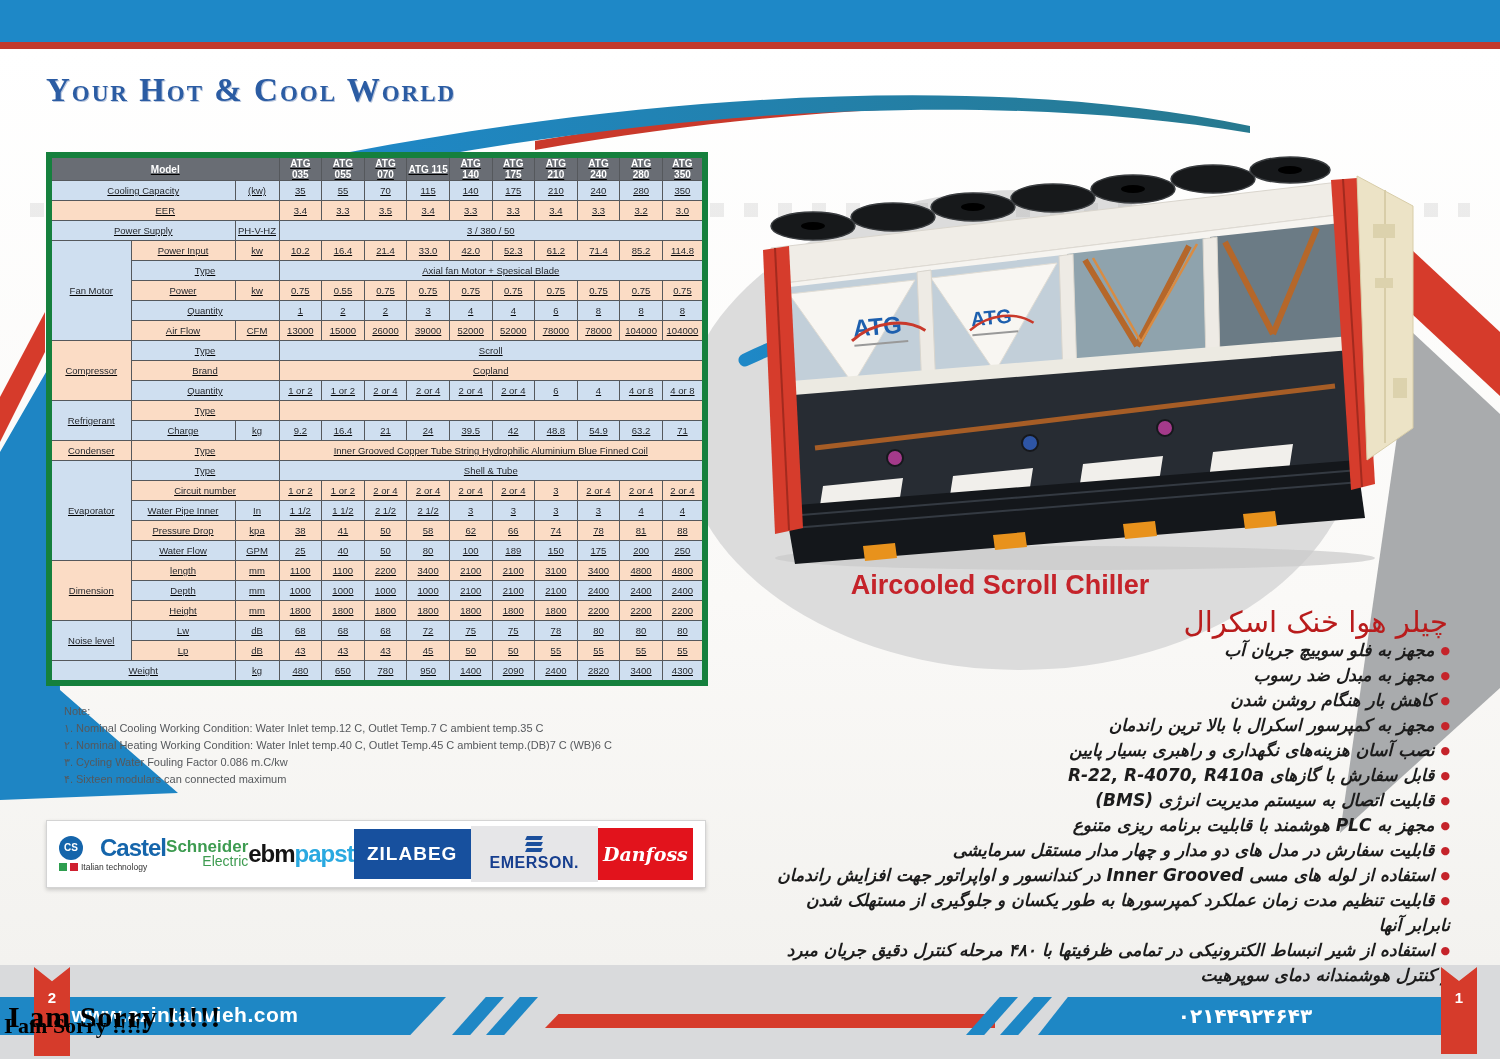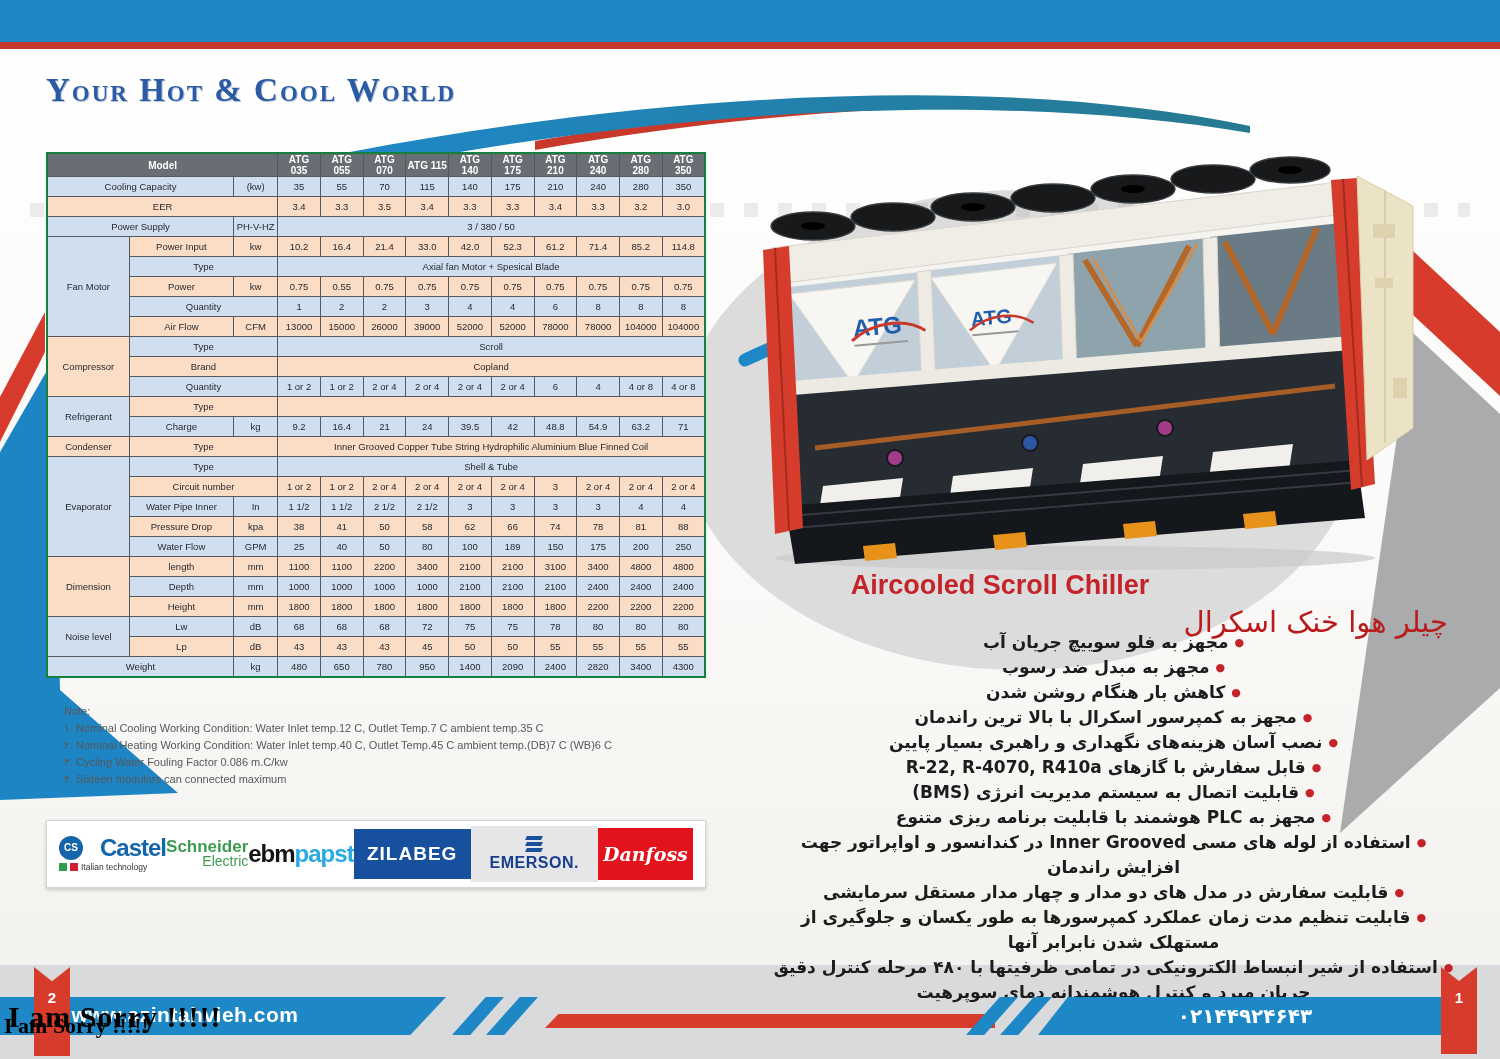--- a/index.html
+++ b/index.html
@@ -11,21 +11,21 @@
          background:linear-gradient(180deg,#ffffff 0%,#faf9f7 60%,#f3f2ef 100%);}
   .deco{position:absolute;left:0;top:0;width:1500px;height:1059px;z-index:2;pointer-events:none;}
   .ticks{position:absolute;left:30px;top:203px;width:1440px;height:14px;z-index:2;opacity:.16;
          background:repeating-linear-gradient(90deg,#8e8e8e 0 14px,transparent 14px 34px);}
   .tagline{position:absolute;left:46px;top:72px;z-index:4;margin:0;
            font-family:"Liberation Serif",serif;font-weight:bold;font-size:33px;
            color:#2b5ca3;letter-spacing:2px;text-shadow:1px 1px 0 #b9c6dd;font-variant:small-caps;}
   
   table.spec{position:absolute;left:46px;top:152px;width:660px;z-index:4;
              border-collapse:collapse;table-layout:fixed;background:#fff;
-             border:2px solid #15803d;}
+             border:6px solid #15803d;text-decoration:underline;}
   table.spec td,table.spec th{border:1px solid #55585c;font-size:9.5px;line-height:11px;
              height:19px;text-align:center;vertical-align:middle;color:#26292e;
              padding:0 1px;overflow:hidden;font-weight:normal;}
   table.spec th.hd{background:#696d74;color:#fff;font-weight:bold;height:22px;font-size:10px;}
   .t-b{background:#cfdff0;}
   .t-p{background:#fbdcc5;}
   
   .notes{position:absolute;left:64px;top:703px;z-index:4;color:#55585c;font-size:11px;line-height:17px;}
   
   .logos{position:absolute;left:46px;top:820px;width:660px;height:68px;z-index:4;background:#fff;
@@ -53,23 +53,23 @@
   .em-name{color:#173f8f;font-size:16px;font-weight:800;letter-spacing:.5px;}
   .lg-dan{width:96px;height:52px;background:#e2131c;color:#fff;display:flex;align-items:center;
           justify-content:center;font-family:"DejaVu Serif",serif;font-style:italic;
           font-weight:bold;font-size:19px;}
   
   .chiller{position:absolute;left:745px;top:128px;width:690px;height:445px;z-index:3;}
   .title-en{position:absolute;left:830px;top:570px;width:340px;z-index:4;text-align:center;
             font-size:27px;font-weight:bold;color:#c5232a;}
   .title-fa{position:absolute;right:52px;top:562px;z-index:4;direction:rtl;
             font-size:29px;font-weight:normal;color:#b91c1c;font-family:"DejaVu Sans",sans-serif;margin-top:43px;}
-  ul.features{position:absolute;left:765px;right:38px;top:626px;z-index:4;margin:4px;padding:0;
-              list-style:none;direction:rtl;text-align:center;color:#1c1c1c;
-              font-family:"DejaVu Sans",sans-serif;font-size:17px;font-weight:bold;line-height:25px;}
+  ul.features{position:absolute;left:765px;right:38px;top:626px;z-index:4;margin:12px;padding:0;
+              list-style:none;direction:rtl;text-align:right;color:#1c1c1c;
+              font-family:"DejaVu Sans",sans-serif;font-size:17px;font-weight:bold;line-height:25px;font-style:italic;}
   ul.features li{margin:0 0 0 0;}
   ul.features .dot{color:#c5232a;font-size:11px;margin-left:6px;vertical-align:2px;}
   
   .f-ribbon{position:absolute;z-index:5;background:#1e87c5;}
   .rib-l{left:0;top:997px;width:446px;height:38px;
          clip-path:polygon(0 0,100% 0,92% 100%,0 100%);}
   .rib-r{left:1038px;top:997px;width:409px;height:38px;
          clip-path:polygon(7.3% 0,100% 0,100% 100%,0 100%);}
   .slash{position:absolute;z-index:5;top:997px;width:52px;height:38px;background:#1e87c5;
          clip-path:polygon(65% 0,100% 0,35% 100%,0 100%);}
@@ -578,22 +578,22 @@
   <div class="title-fa">چیلر هوا خنک اسکرال</div>
   <ul class="features" id="feature-list">
       <li><span class="dot">●</span><span>مجهز به فلو سوییچ جریان آب</span></li>
       <li><span class="dot">●</span><span>مجهز به مبدل ضد رسوب</span></li>
       <li><span class="dot">●</span><span>کاهش بار هنگام روشن شدن</span></li>
       <li><span class="dot">●</span><span>مجهز به کمپرسور اسکرال با بالا ترین راندمان</span></li>
       <li><span class="dot">●</span><span>نصب آسان هزینه‌های نگهداری و راهبری بسیار پایین</span></li>
       <li><span class="dot">●</span><span>قابل سفارش با گازهای R-22, R-4070, R410a</span></li>
       <li><span class="dot">●</span><span>قابلیت اتصال به سیستم مدیریت انرژی (BMS)</span></li>
       <li><span class="dot">●</span><span>مجهز به PLC هوشمند با قابلیت برنامه ریزی متنوع</span></li>
+      <li><span class="dot">●</span><span>قابلیت سفارش در مدل های دو مدار و چهار مدار مستقل سرمایشی</span></li>
       <li><span class="dot">●</span><span>استفاده از لوله های مسی Inner Grooved در کندانسور و اواپراتور جهت افزایش راندمان</span></li>
-      <li><span class="dot">●</span><span>قابلیت سفارش در مدل های دو مدار و چهار مدار مستقل سرمایشی</span></li>
       <li><span class="dot">●</span><span>قابلیت تنظیم مدت زمان عملکرد کمپرسورها به طور یکسان و جلوگیری از مستهلک شدن نابرابر آنها</span></li>
       <li><span class="dot">●</span><span>استفاده از شیر انبساط الکترونیکی در تمامی ظرفیتها با ۴۸۰ مرحله کنترل دقیق جریان مبرد و کنترل هوشمندانه دمای سوپرهیت</span></li>
     </ul>
 
   <div class="f-ribbon rib-l"></div>
   <div class="slash" style="left:452px"></div>
   <div class="slash" style="left:486px"></div>
   <div class="redline"></div>
   <div class="slash" style="left:966px"></div>
   <div class="slash" style="left:1000px"></div>

